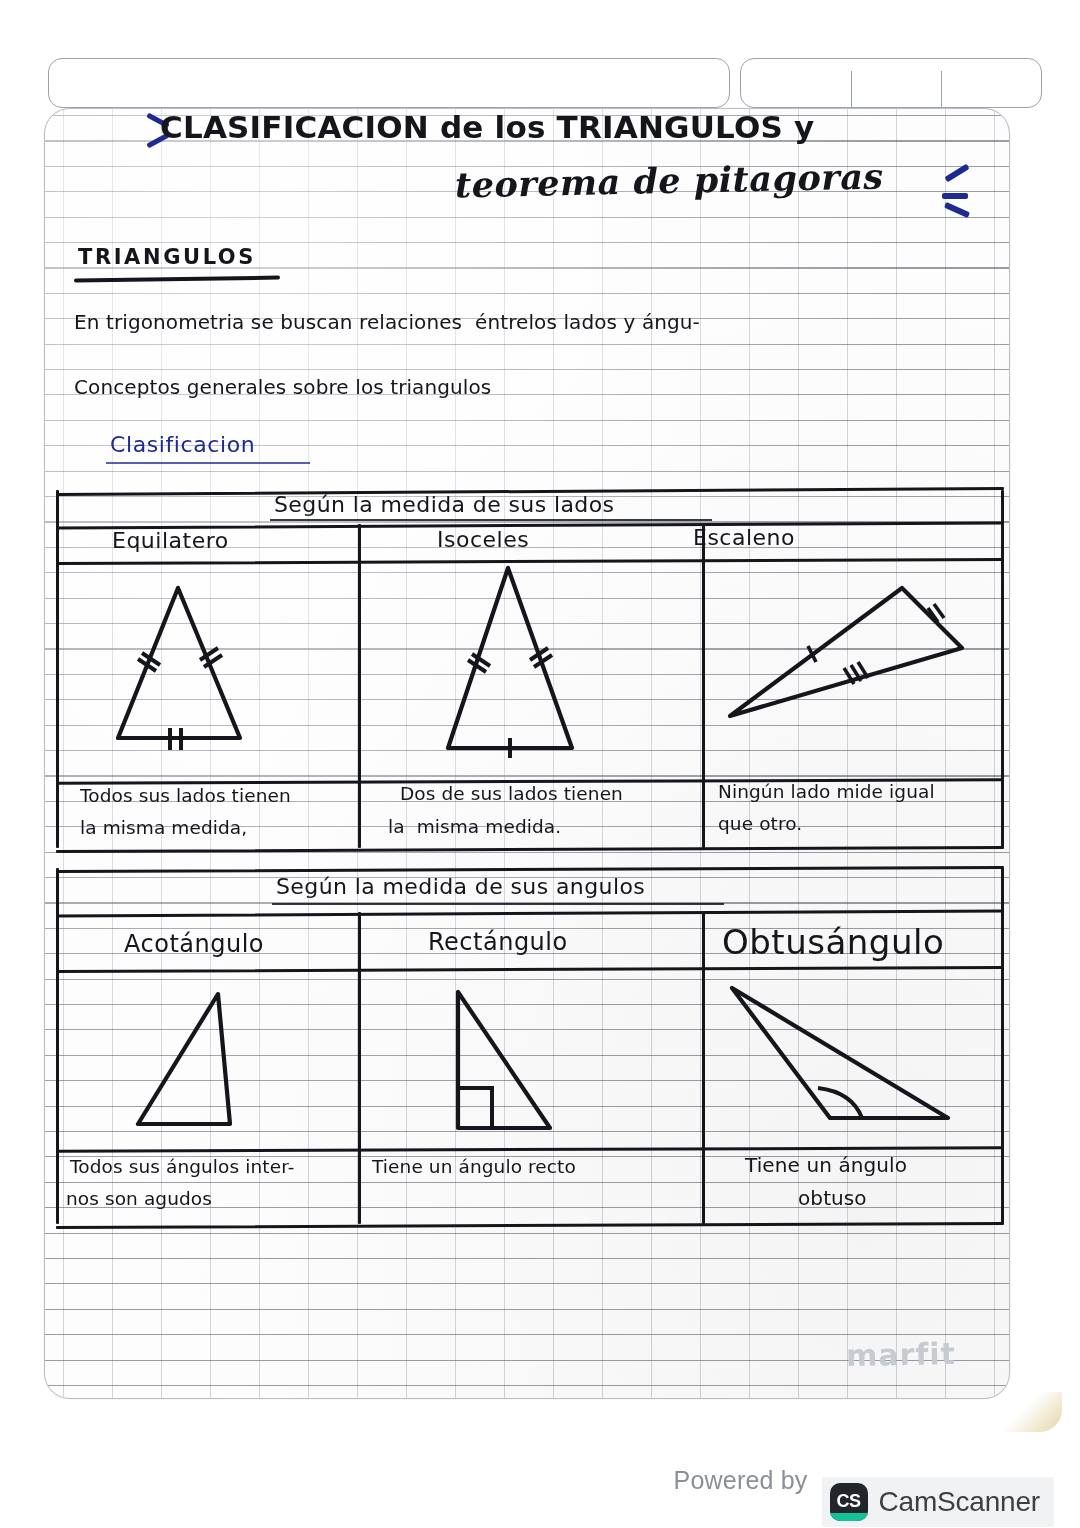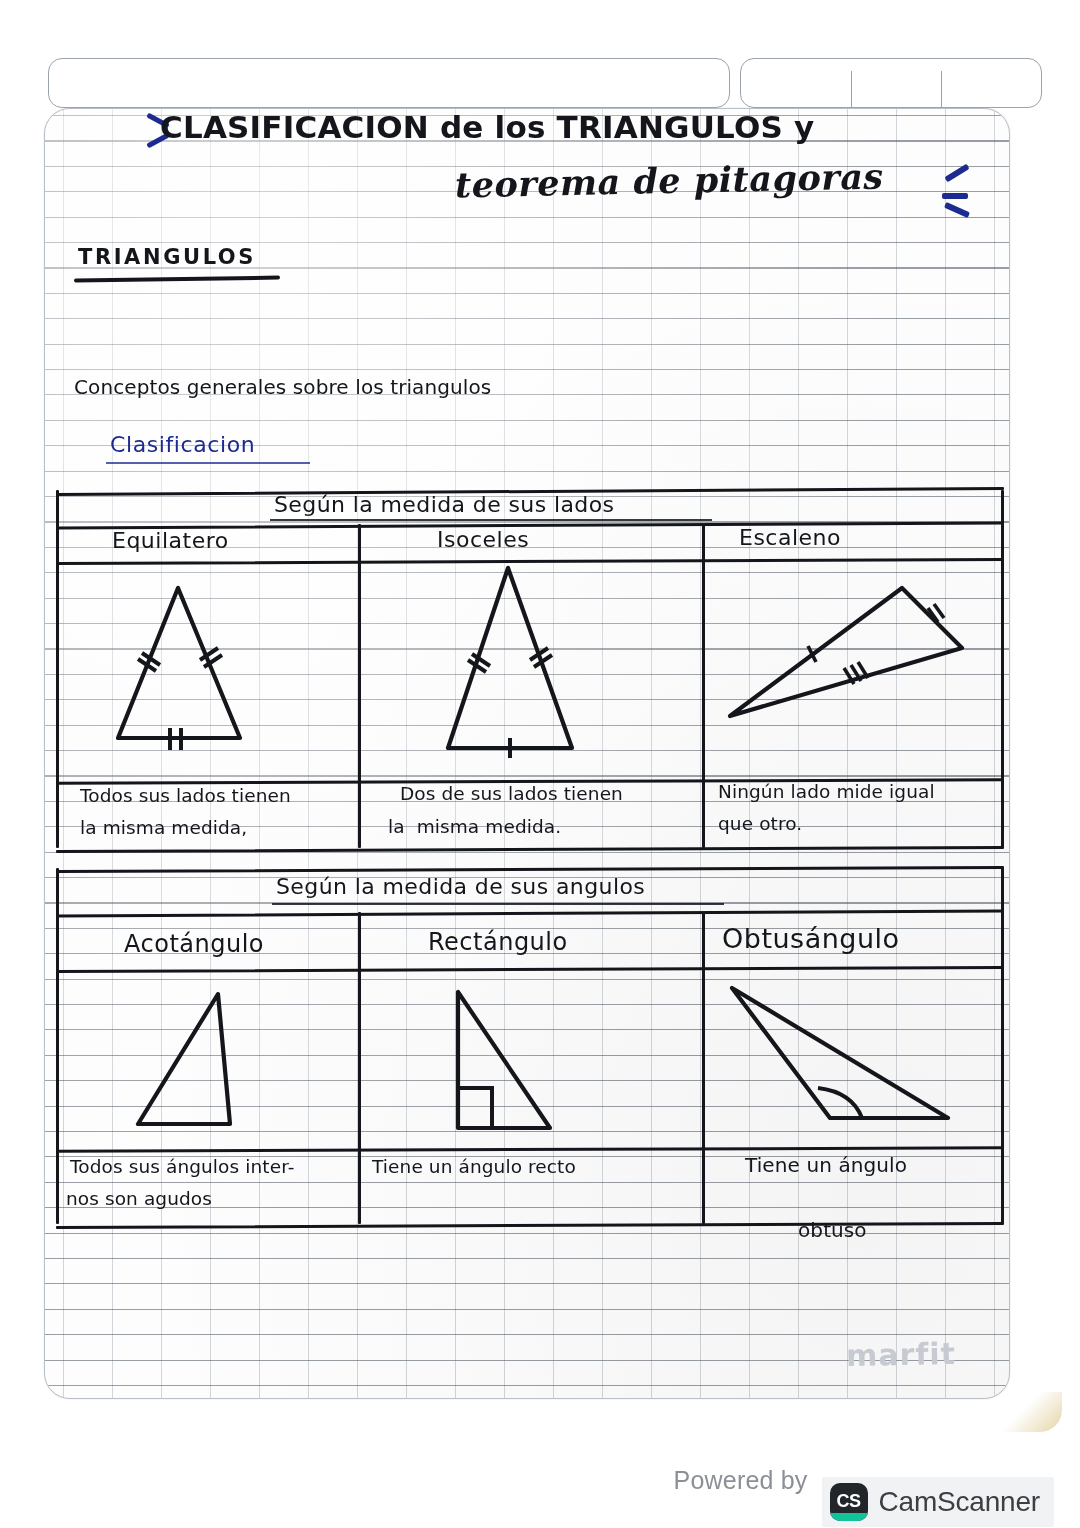--- a/index.html
+++ b/index.html
@@ -287,20 +287,21 @@
 
   <div class="ink hand-script" id="title-line2">teorema de pitagoras</div>
 
   <div class="title-dash" style="left:944px; top:170px; width:26px; height:6px; transform:rotate(-32deg);"></div>
   <div class="title-dash" style="left:942px; top:193px; width:26px; height:6px;"></div>
   <div class="title-dash" style="left:944px; top:207px; width:26px; height:6px; transform:rotate(24deg);"></div>
 
   <div class="ink hand" id="sec-triangulos">TRIANGULOS</div>
   <div id="sec-triangulos-rule"></div>
 
+  <div class="ink hand-body para-line" id="para-l1">En trigonometria se buscan relaciones  éntrelos lados y ángu-</div>
   <div class="ink hand-body para-line" id="para-l3">Conceptos generales sobre los triangulos</div>
 
   <div class="ink ink-blue hand-body" id="sec-clasificacion">Clasificacion</div>
   <div id="sec-clasificacion-rule"></div>
 
   <div class="tbl-line tbl-h" style="left:56px;  top:490px; width:948px; transform:rotate(-0.35deg);"></div>
   <div class="tbl-line tbl-h" style="left:56px;  top:524px; width:948px; transform:rotate(-0.3deg);"></div>
   <div class="tbl-line tbl-h" style="left:56px;  top:560px; width:948px; transform:rotate(-0.25deg);"></div>
   <div class="tbl-line tbl-h" style="left:56px;  top:780px; width:948px; transform:rotate(-0.2deg);"></div>
   <div class="tbl-line tbl-h" style="left:56px;  top:848px; width:948px; transform:rotate(-0.25deg);"></div>
@@ -319,21 +320,21 @@
   <div class="tbl-line tbl-v" style="left:56px;  top:868px; height:356px;"></div>
   <div class="tbl-line tbl-v" style="left:358px; top:912px; height:312px;"></div>
   <div class="tbl-line tbl-v" style="left:702px; top:912px; height:312px;"></div>
   <div class="tbl-line tbl-v" style="left:1001px;top:868px; height:356px;"></div>
 
   <div class="ink hand-body cell-title" style="left:274px; top:494px;">Según la medida de sus lados</div>
   <div class="underline-thin" style="left:270px; top:519px; width:442px;"></div>
 
   <div class="ink hand-body cell-head" style="left:112px; top:530px;">Equilatero</div>
   <div class="ink hand-body cell-head" style="left:437px; top:529px;">Isoceles</div>
-  <div class="ink hand-body cell-head" style="left:739px; top:527px;">Escaleno</div>
+  <div class="ink hand-body cell-head" style="left:693px; top:527px;">Escaleno</div>
 
   <svg class="fig" style="left:90px; top:556px;" width="250" height="220" viewBox="0 0 250 220">
     <polygon points="88,32 28,182 150,182" fill="none" stroke="#14161c" stroke-width="4.2" stroke-linejoin="round"></polygon>
     <g stroke="#14161c" stroke-width="4">
       <line x1="48" y1="103" x2="66" y2="115"></line>
       <line x1="52" y1="97" x2="70" y2="109"></line>
       <line x1="110" y1="104" x2="128" y2="92"></line>
       <line x1="114" y1="111" x2="132" y2="99"></line>
       <line x1="80" y1="172" x2="80" y2="194"></line>
       <line x1="91" y1="172" x2="91" y2="194"></line>
@@ -370,21 +371,21 @@
   <div class="ink hand-body cell-desc" style="left:388px; top:818px;">la  misma medida.</div>
 
   <div class="ink hand-body cell-desc" style="left:718px; top:783px;">Ningún lado mide igual</div>
   <div class="ink hand-body cell-desc" style="left:718px; top:815px;">que otro.</div>
 
   <div class="ink hand-body cell-title" style="left:276px; top:876px;">Según la medida de sus angulos</div>
   <div class="underline-thin" style="left:272px; top:903px; width:452px;"></div>
 
   <div class="ink hand-body cell-head" style="left:124px; top:932px; font-size:24px;">Acotángulo</div>
   <div class="ink hand-body cell-head" style="left:428px; top:930px; font-size:24px;">Rectángulo</div>
-  <div class="ink hand-body cell-head" style="left:722px; top:925px; font-size:27px;text-align:center;">Obtusángulo</div>
+  <div class="ink hand-body cell-head" style="left:722px; top:925px; font-size:34px;text-align:center;">Obtusángulo</div>
 
   <svg class="fig" style="left:100px; top:976px;" width="240" height="175" viewBox="0 0 240 175">
     <polygon points="118,18 38,148 130,148" fill="none" stroke="#14161c" stroke-width="4.2" stroke-linejoin="round"></polygon>
   </svg>
 
   <svg class="fig" style="left:440px; top:976px;" width="240" height="175" viewBox="0 0 240 175">
     <polygon points="18,16 18,152 110,152" fill="none" stroke="#14161c" stroke-width="4.2" stroke-linejoin="round"></polygon>
     <polyline points="18,112 52,112 52,152" fill="none" stroke="#14161c" stroke-width="4"></polyline>
   </svg>
 
@@ -393,21 +394,21 @@
     <path d="M 106,112 Q 140,116 150,142" fill="none" stroke="#14161c" stroke-width="4"></path>
   </svg>
 
   <div class="ink hand-body cell-desc" style="left:70px;  top:1158px;">Todos sus ángulos inter-</div>
   <div class="ink hand-body cell-desc" style="left:66px;  top:1190px;">nos son agudos</div>
 
   <div class="ink hand-body cell-desc" style="left:372px; top:1158px;">Tiene un ángulo recto</div>
   <div class="ink hand-body cell-desc" style="left:372px; top:1190px;"></div>
 
   <div class="ink hand-body cell-desc" style="left:724px; top:1155px; font-size:20px;margin-left:21px;">Tiene un ángulo</div>
-  <div class="ink hand-body cell-desc" style="left:798px; top:1188px; font-size:20px;margin-top:32px;">obtuso</div>
+  <div class="ink hand-body cell-desc" style="left:798px; top:1188px; font-size:20px;">obtuso</div>
 
   <div id="watermark">marfit</div>
 
   <div id="corner-curl"></div>
 
   <div id="footer">
     <div id="footer-powered">Powered by</div>
     <div id="footer-brandwrap">
       <div id="cs-icon">
         <span>CS</span>

